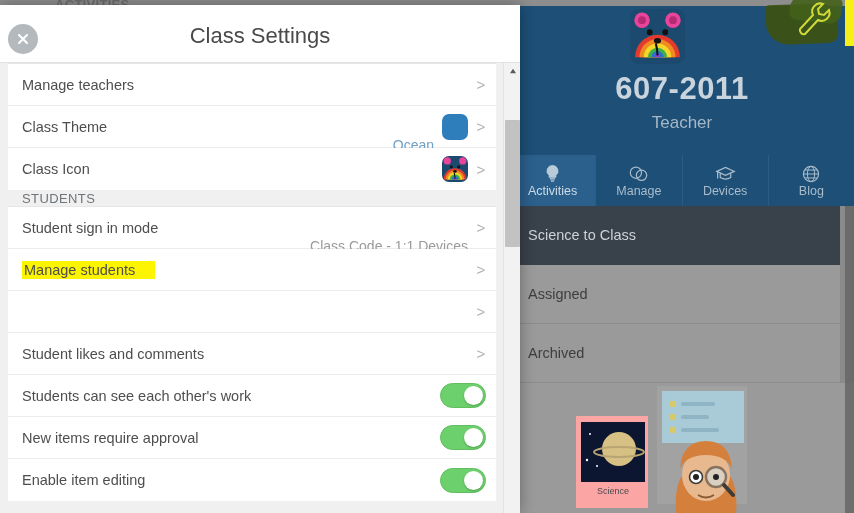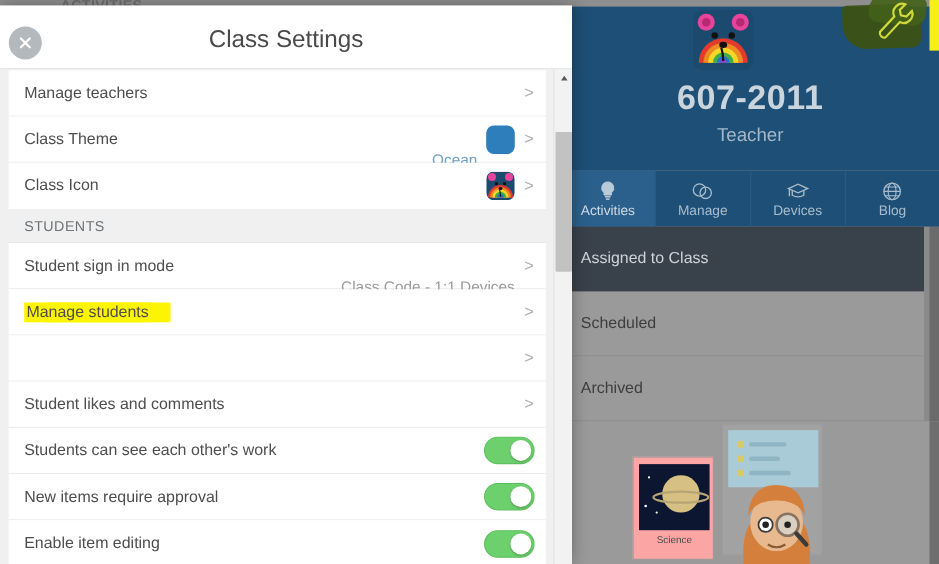--- a/index.html
+++ b/index.html
@@ -196,21 +196,21 @@
     position: absolute; right: 0; top: 0; height: 100%;
     display: flex; align-items: center; gap: 8px; padding-right: 10px;
   }
   .sett-value { font-size: 14px; color: #9a9a9a; margin-top: 36px; }
   .sett-value.link { color: #6f9fc4; }
   .chev { font-size: 15px; color: #b0b0b0; width: 10px; text-align: center; }
   .swatch { width: 26px; height: 26px; border-radius: 7px; background: #2e7ebb; }
   .icon-swatch { width: 26px; height: 26px; border-radius: 7px; overflow: hidden; }
 
   .group-header {
-    height: 30px; display: flex; align-items: center;
+    height: 16px; display: flex; align-items: center;
     padding-left: 14px; font-size: 13px; color: #6f7478;
     letter-spacing: .4px; background: #f0f0f0;
   }
   .toggle {
     width: 46px; height: 25px; border-radius: 13px;
     background: #6cd06c; border: 1px solid #5fbf5f;
     position: relative; cursor: pointer;
   }
   .toggle .knob {
     position: absolute; right: 2px; top: 2px;
@@ -324,24 +324,24 @@
             <ellipse cx="10" cy="10" rx="4" ry="8.4" fill="none" stroke="#a9bccb" stroke-width="1.1"></ellipse>
             <path d="M1.7 10 h16.6 M3.2 5.6 h13.6 M3.2 14.4 h13.6" stroke="#a9bccb" stroke-width="1.1" fill="none"></path>
           </svg>
         </span>
         <span>Blog</span>
       </div>
     </div>
 
     <div class="filter-list">
       <div class="filter-row selected">
-        <span>Assigned to Class</span>
+        <span>Science to Class</span>
       </div>
       <div class="filter-row">
-        <span>Scheduled</span>
+        <span>Assigned</span>
       </div>
       <div class="filter-row">
         <span>Archived</span>
       </div>
     </div>
 
     <div class="cards-area">
 
       <div class="card card-science">
         <div class="thumb">

